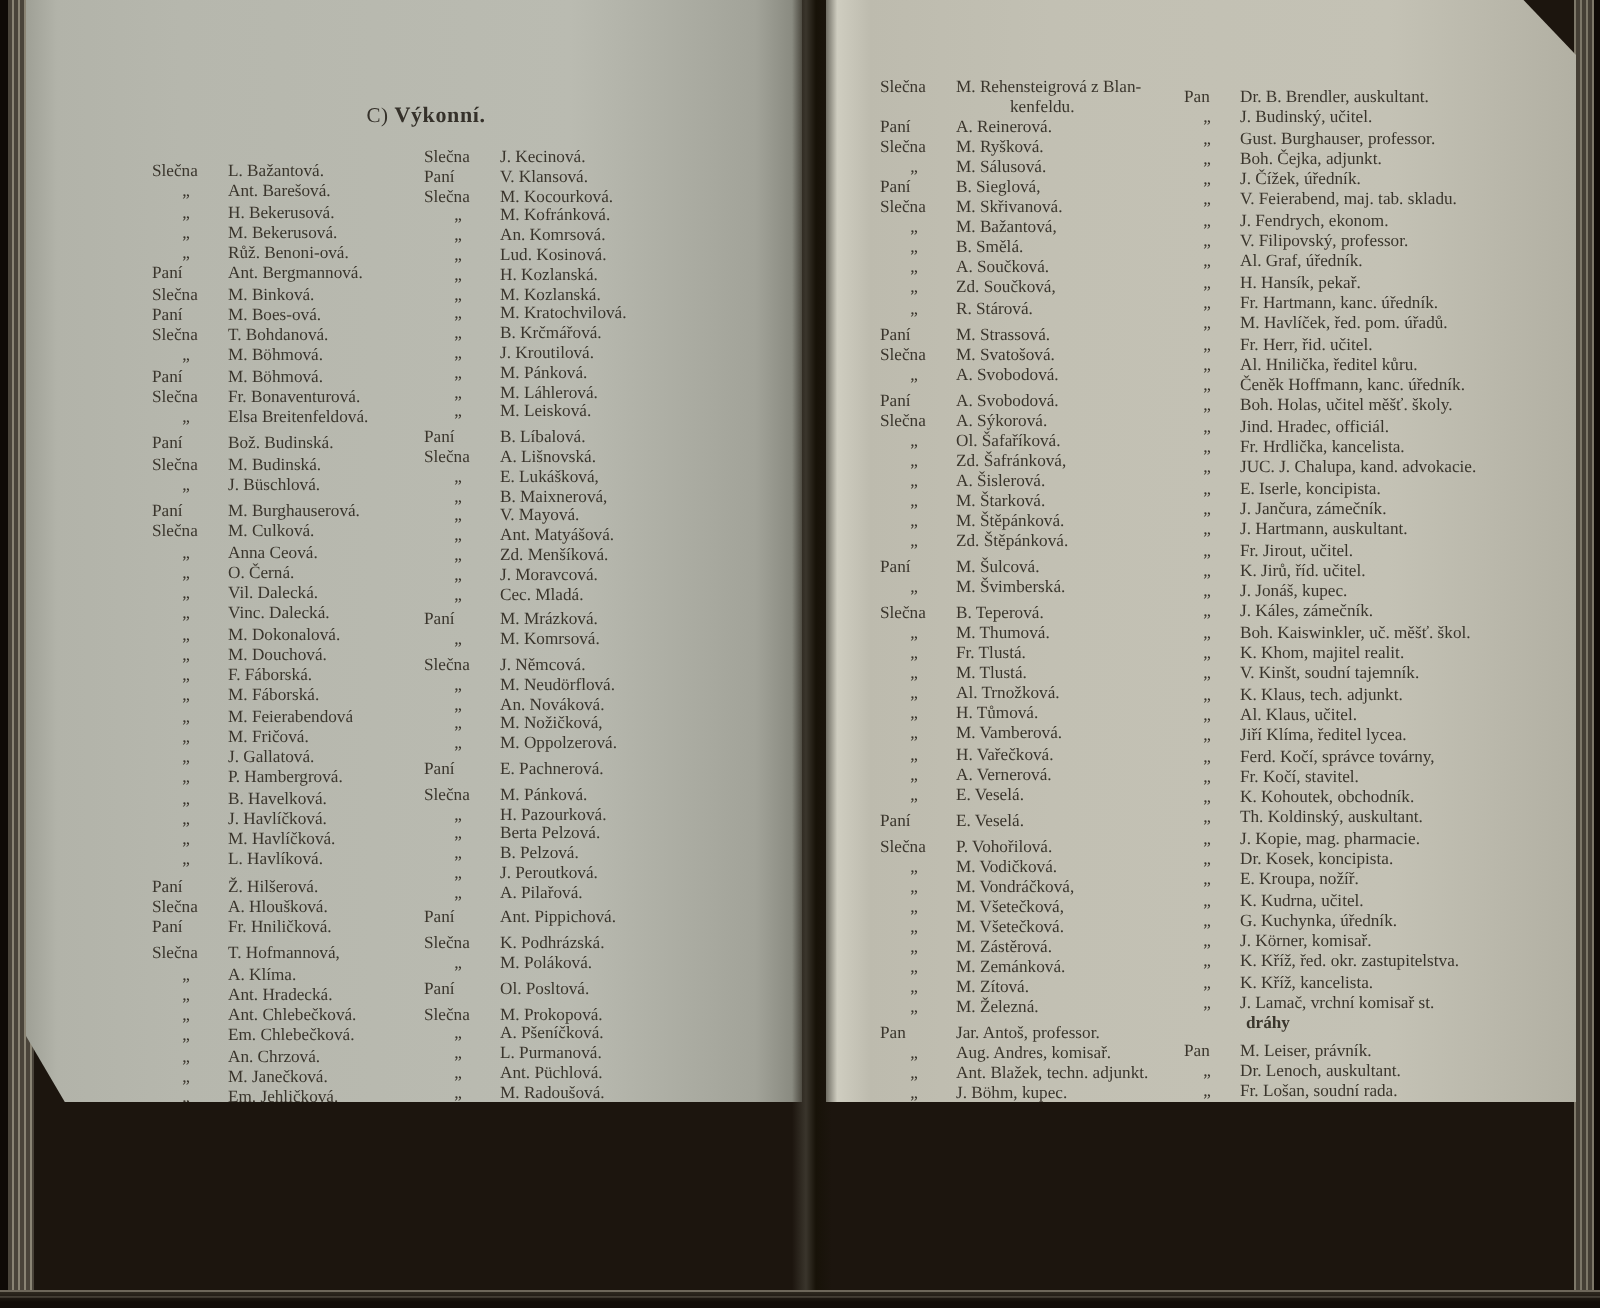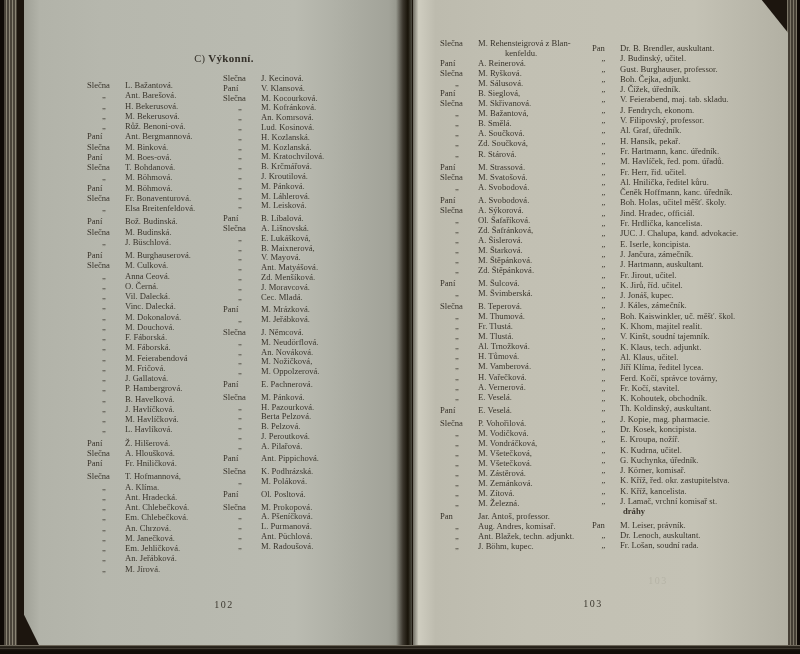--- a/index.html
+++ b/index.html
@@ -21,23 +21,23 @@
     background:
       linear-gradient(270deg,#0f0a06 0 3px,rgba(0,0,0,0) 3px),
       repeating-linear-gradient(90deg,#7d7768 0 1px,#453f35 1px 3px);
   }
   .edge-bottom{
     position:absolute;left:0;bottom:0;width:800px;height:9px;
     background:
       linear-gradient(180deg,rgba(0,0,0,0) 0 1px,#120d08 6px),
       repeating-linear-gradient(180deg,#6d675a 0 1px,#2e2920 1px 3px);
   }
-  .page{position:absolute;top:0;height:654px;}
+  .page{position:absolute;top:0;height:551px;}
   .page.left{
-    left:24px;width:388px;
+    left:13px;width:388px;
     background:linear-gradient(90deg,#9fa096 0,#b2b3a9 4%,#b6b7ad 20%,#babbb1 70%,#a2a399 94%,#83847a 100%);
     clip-path:polygon(0 0,100% 0,100% 100%,5% 100%,0 94%);
   }
   .page.right{
     left:413px;width:375px;
     background:linear-gradient(90deg,#6f6d63 0,#cfcdc0 1.5%,#bdbbae 6%,#c2c0b3 30%,#c4c2b5 75%,#b2b0a3 100%);
     clip-path:polygon(0 0,93% 0,100% 5%,100% 100%,0 100%);
   }
   .spine{
     position:absolute;left:396px;top:0;width:20px;height:654px;
@@ -370,21 +370,21 @@
         <div class="row">
           <span class="pfx ditto">„</span>
           <span class="nm">Cec. Mladá.</span>
         </div>
         <div class="row gap">
           <span class="pfx">Paní</span>
           <span class="nm">M. Mrázková.</span>
         </div>
         <div class="row">
           <span class="pfx ditto">„</span>
-          <span class="nm">M. Jeřábková.</span>
+          <span class="nm">M. Komrsová.</span>
         </div>
         <div class="row gap">
           <span class="pfx">Slečna</span>
           <span class="nm">J. Němcová.</span>
         </div>
         <div class="row">
           <span class="pfx ditto">„</span>
           <span class="nm">M. Neudörflová.</span>
         </div>
         <div class="row">

